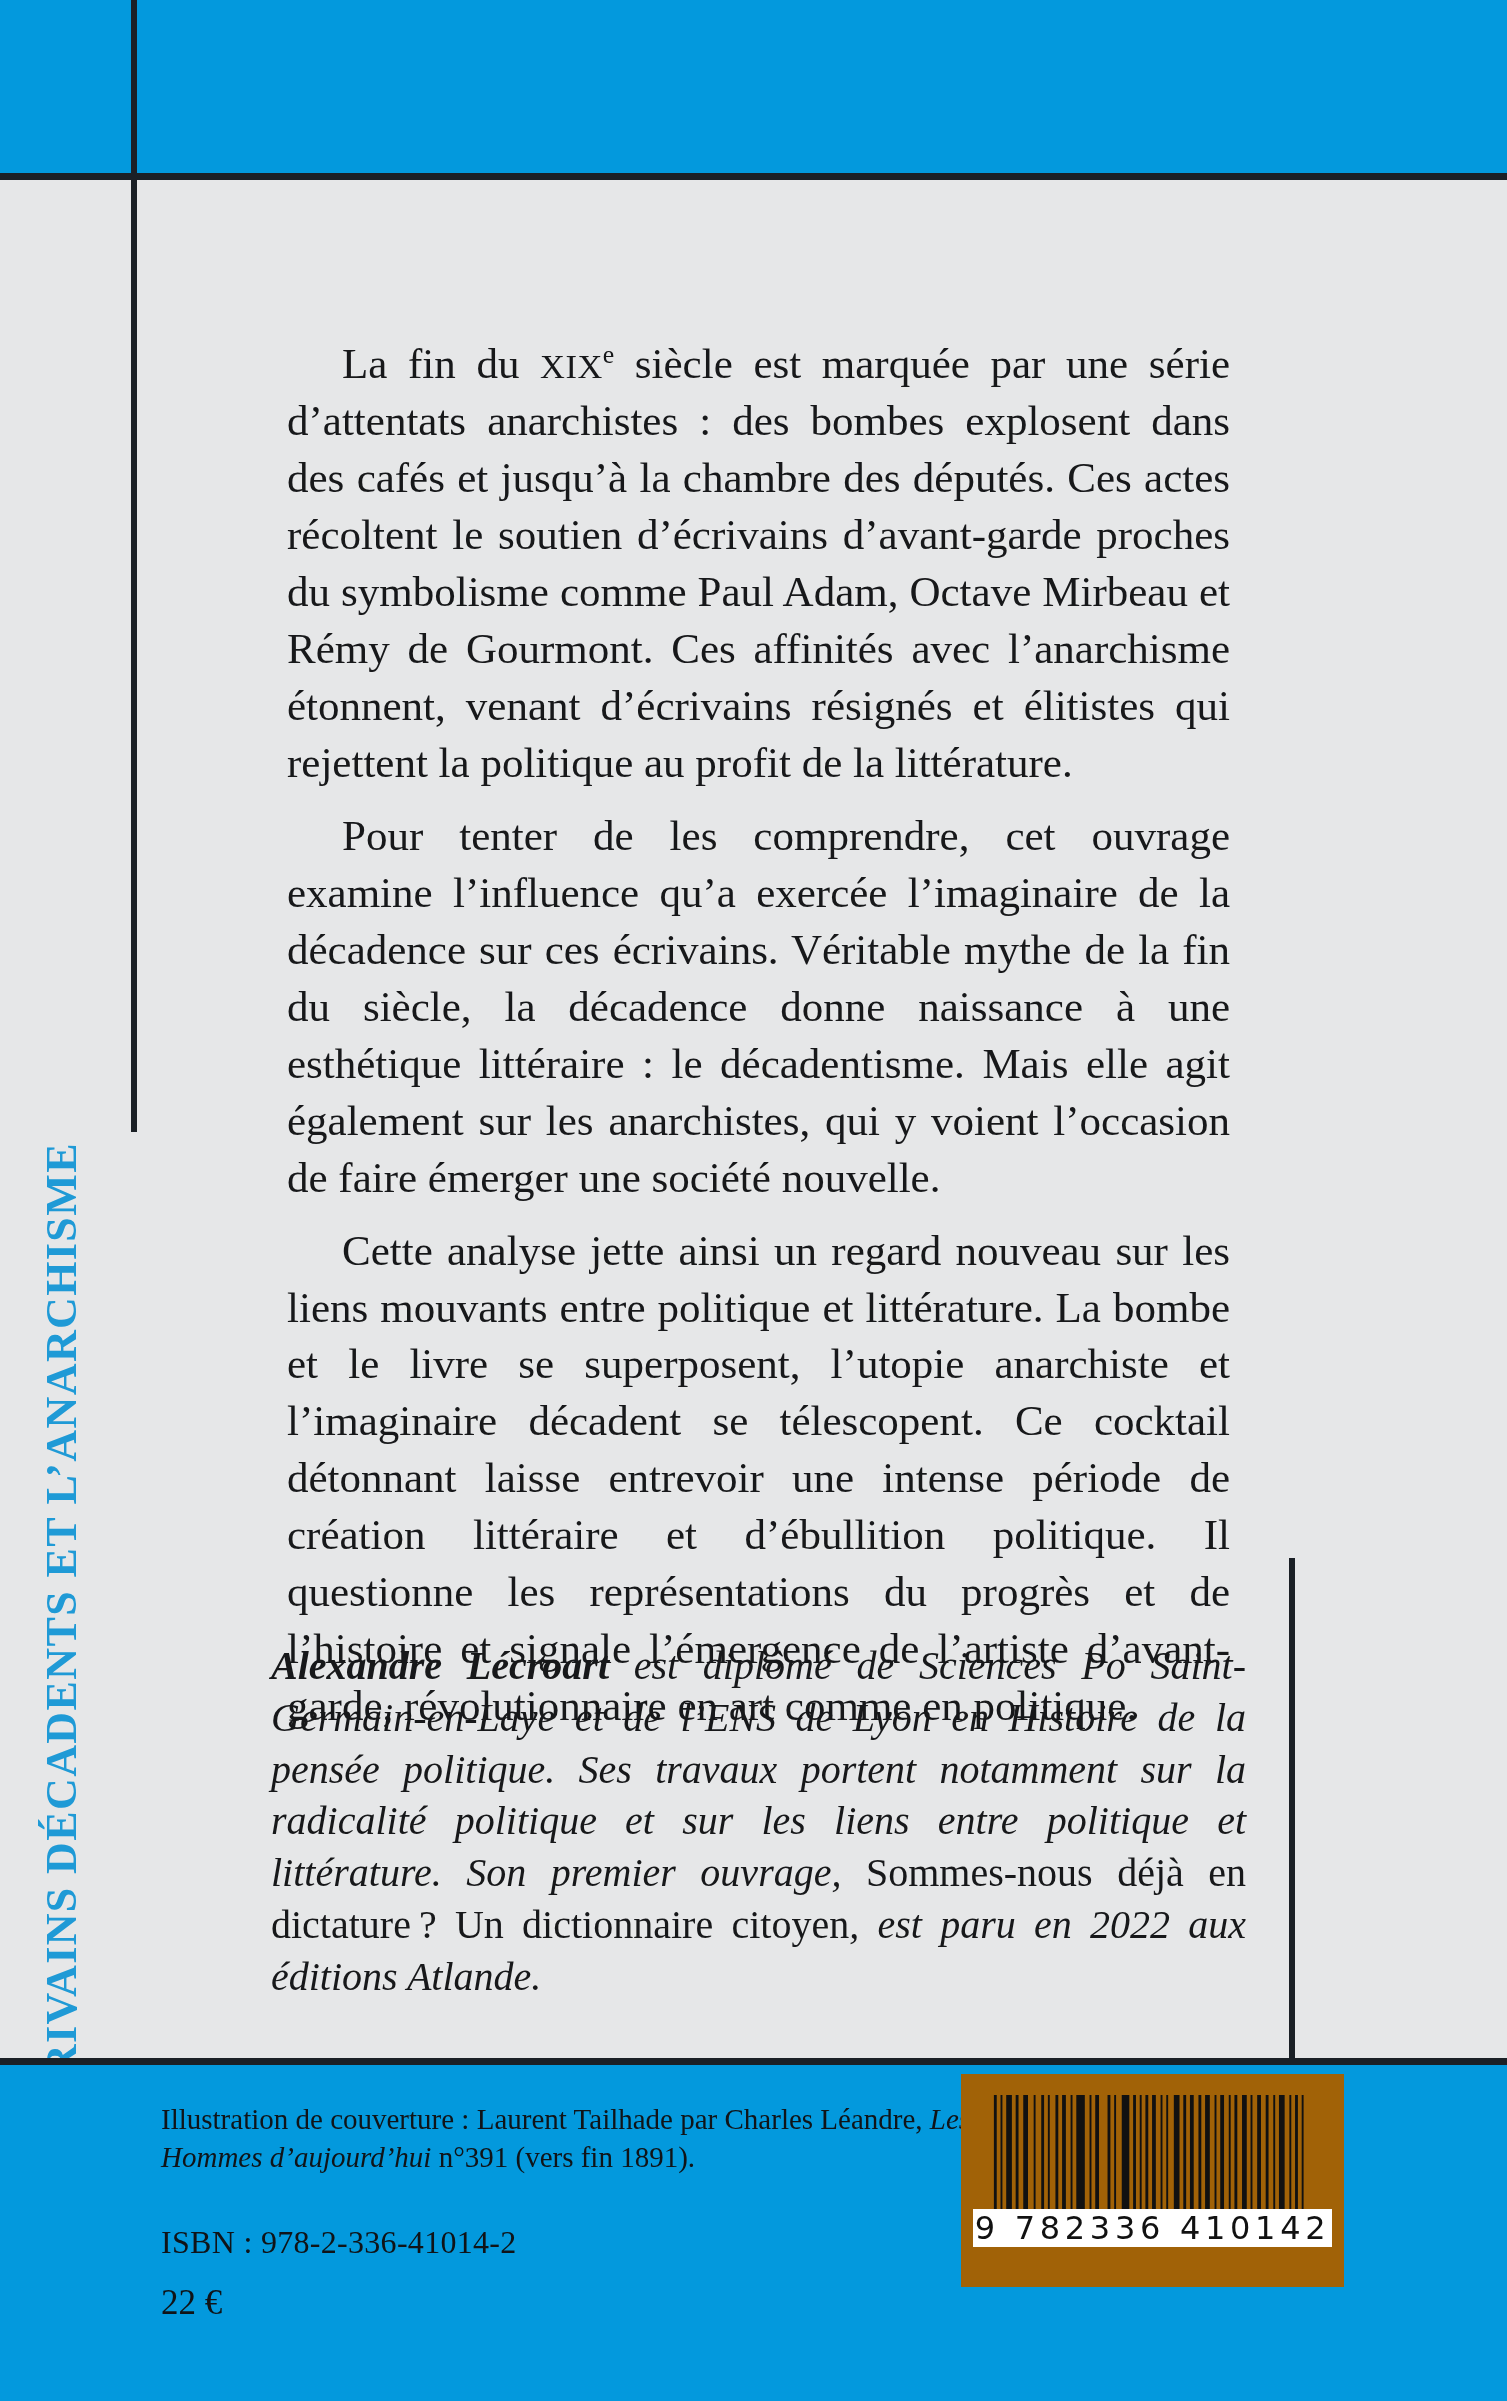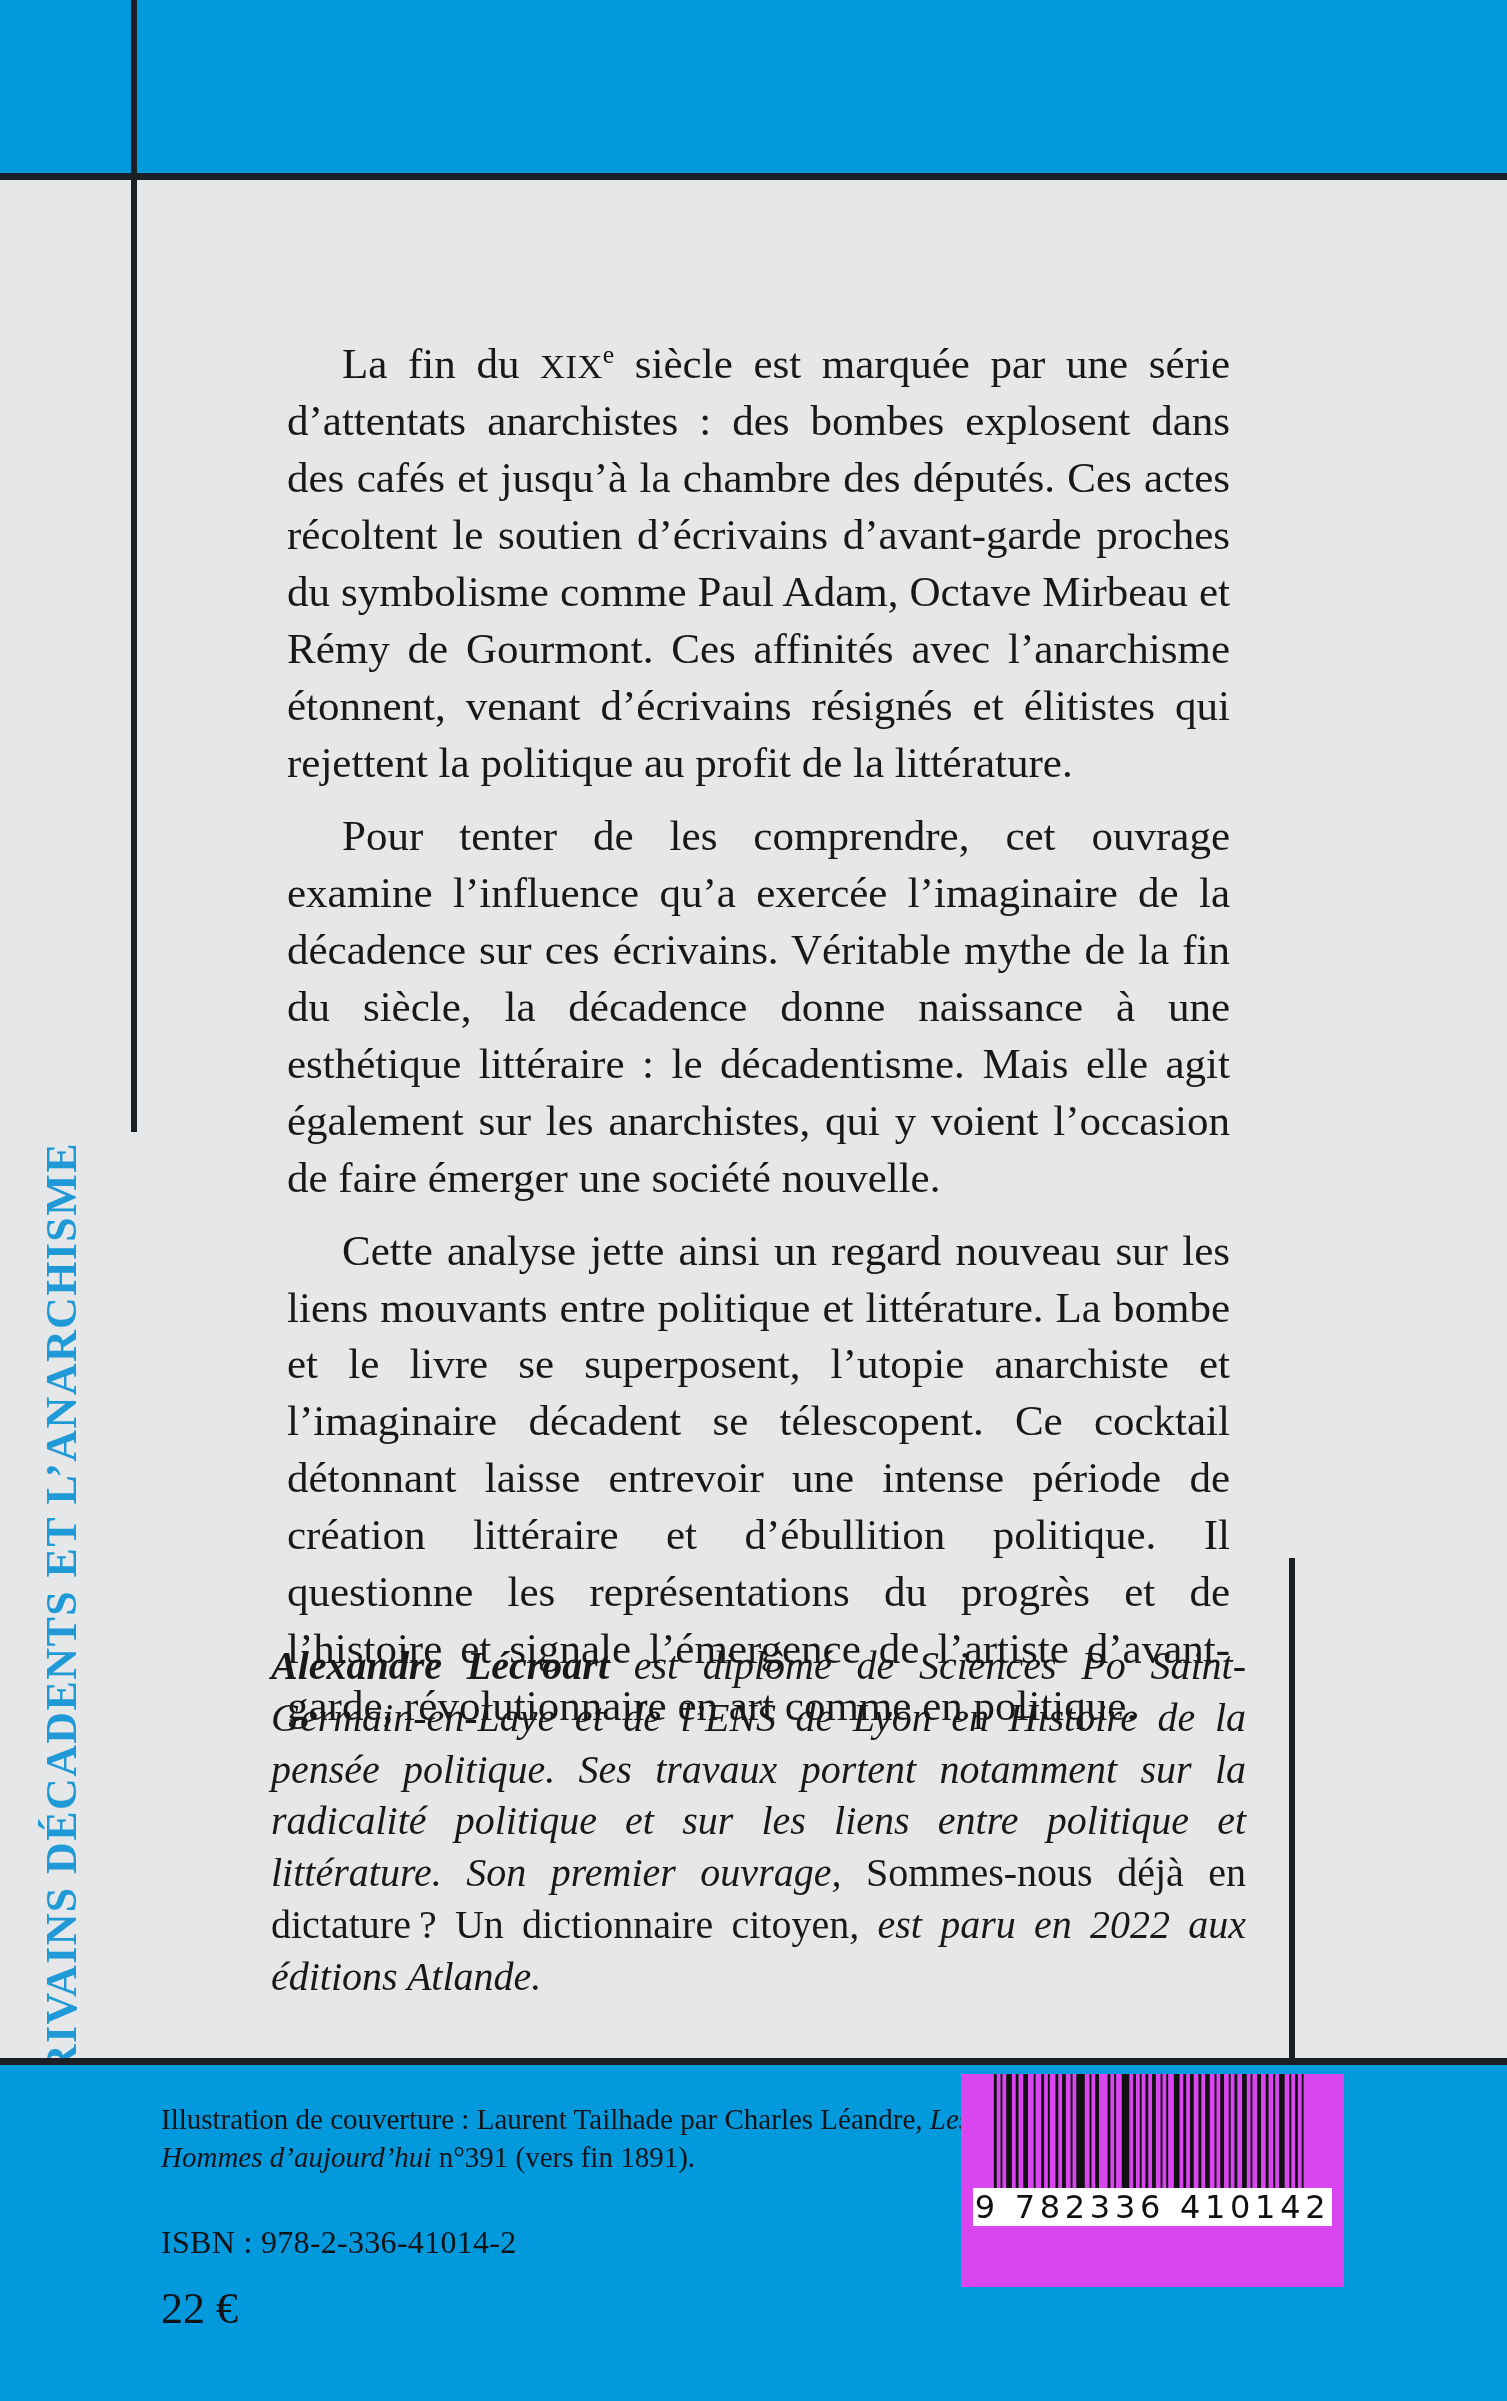--- a/index.html
+++ b/index.html
@@ -100,31 +100,31 @@
     margin:0;
     font-size:29px;line-height:1.30;color:#101418;
   }
   .credit .it{font-style:italic;}
   .isbn{
     position:absolute;left:161px;top:2224px;
     margin:0;font-size:32px;color:#101418;letter-spacing:0.3px;
   }
   .price{
     position:absolute;left:161px;top:2283px;
-    margin:0;font-size:44px;color:#101418;
+    margin:0;font-size:35px;color:#101418;
   }
 
   
   .barcode-box{
     position:absolute;left:961px;top:2074px;
     width:383px;height:213px;
-    background:#d946ef;
+    background:#a16207;
     display:flex;flex-direction:column;
     align-items:center;justify-content:flex-start;
-    box-sizing:border-box;
+    padding-top:21px;box-sizing:border-box;
   }
   .bars{
     width:322px;height:142px;
     display:block;
   }
   .barcode-num{
     font-family:"DejaVu Sans","Liberation Sans",sans-serif;
     font-size:32px;color:#111;
     letter-spacing:4.7px;
     margin-top:-28px;

